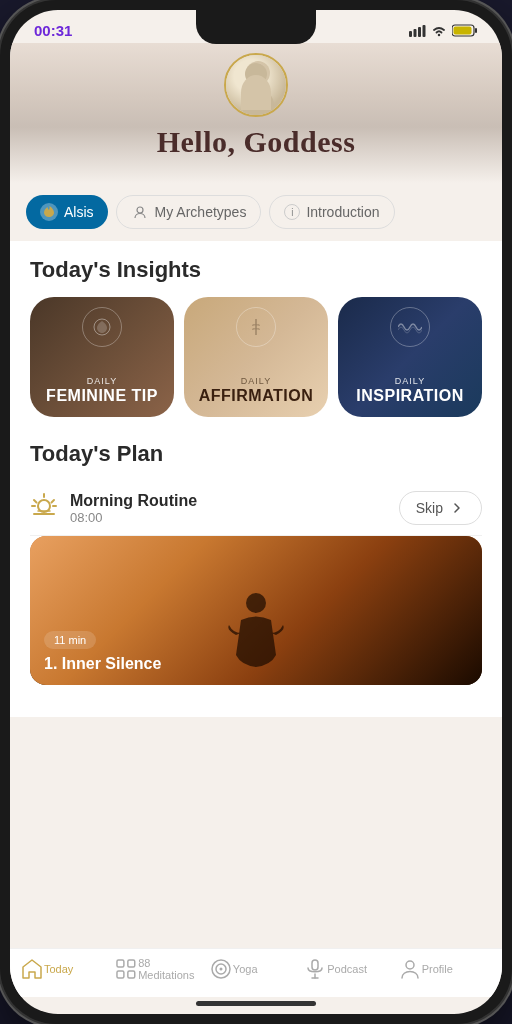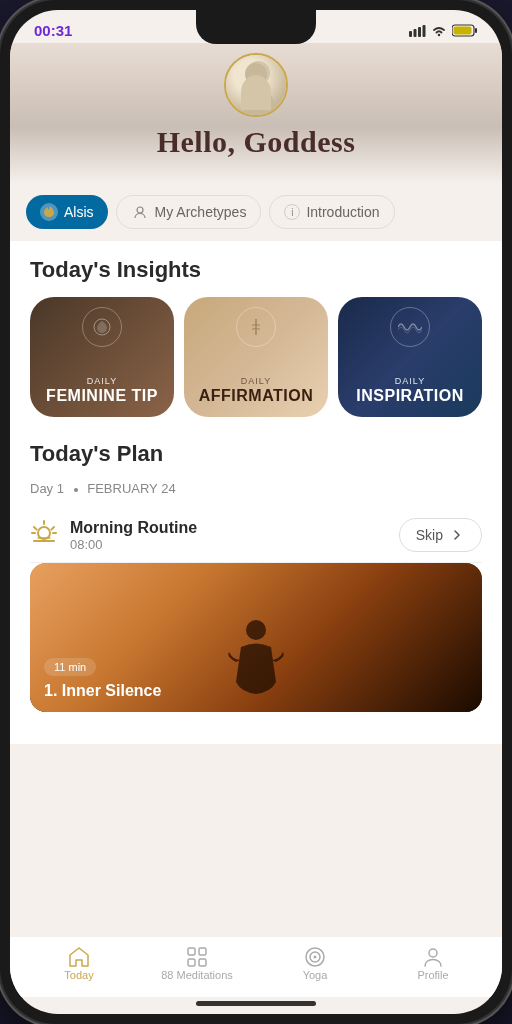--- a/index.html
+++ b/index.html
@@ -328,21 +328,21 @@
       background: white;
       display: flex;
       justify-content: space-around;
       align-items: center;
       padding: 8px 10px 16px;
       border-top: 1px solid #f0f0f0;
       flex-shrink: 0;
     }
     .nav-item {
       display: flex;
-      flex-direction: column;
+      flex-direction: row;
       align-items: center;
       cursor: pointer;
       flex: 1;
     }
     .nav-label {
       font-size: 11px;
       color: #aaa;
     }
     .nav-label-active {
       color: #c9a84c;
@@ -488,25 +488,20 @@
                 <div class="insight-card-label">
                   <span class="insight-card-small">DAILY</span>
                   <span class="insight-card-main">INSPIRATION</span>
                 </div>
               </div>
             </div>
           </div>
 
           <div class="plan-section">
             <h2 class="section-title">Today's Plan</h2>
-            <p class="plan-subtitle">
-              <span>Day 1</span>
-              <span class="plan-dot"></span>
-              <span>FEBRUARY 24</span>
-            </p>
 
             <div class="routine-row">
               <div class="routine-left">
                 <div class="routine-icon">
                   <svg width="28" height="24" viewBox="0 0 28 24">
                     <circle cx="14" cy="14" r="6" fill="none" stroke="#c9a84c" stroke-width="2"></circle>
                     <line x1="14" y1="2" x2="14" y2="5" stroke="#c9a84c" stroke-width="2" stroke-linecap="round"></line>
                     <line x1="4" y1="8" x2="6.5" y2="10.5" stroke="#c9a84c" stroke-width="2" stroke-linecap="round"></line>
                     <line x1="24" y1="8" x2="21.5" y2="10.5" stroke="#c9a84c" stroke-width="2" stroke-linecap="round"></line>
                     <line x1="2" y1="14" x2="5" y2="14" stroke="#c9a84c" stroke-width="2" stroke-linecap="round"></line>
@@ -565,20 +560,29 @@
         <div class="nav-item">
           <svg width="24" height="24" viewBox="0 0 24 24">
             <circle cx="12" cy="12" r="9" stroke="#aaa" stroke-width="1.5" fill="none"></circle>
             <circle cx="12" cy="12" r="5" stroke="#aaa" stroke-width="1.5" fill="none"></circle>
             <circle cx="12" cy="12" r="1.5" fill="#aaa"></circle>
           </svg>
           <span class="nav-label">Yoga</span>
         </div>
         <div class="nav-item">
           <svg width="24" height="24" viewBox="0 0 24 24">
+            <rect x="9" y="3" width="6" height="10" rx="3" stroke="#aaa" stroke-width="1.5" fill="none"></rect>
+            <path d="M5 11 C5 16 19 16 19 11" stroke="#aaa" stroke-width="1.5" fill="none" stroke-linecap="round"></path>
+            <line x1="12" y1="17" x2="12" y2="21" stroke="#aaa" stroke-width="1.5" stroke-linecap="round"></line>
+            <line x1="9" y1="21" x2="15" y2="21" stroke="#aaa" stroke-width="1.5" stroke-linecap="round"></line>
+          </svg>
+          <span class="nav-label">Podcast</span>
+        </div>
+        <div class="nav-item">
+          <svg width="24" height="24" viewBox="0 0 24 24">
             <circle cx="12" cy="8" r="4" stroke="#aaa" stroke-width="1.5" fill="none"></circle>
             <path d="M4 21 C4 17 7.5 14.5 12 14.5 C16.5 14.5 20 17 20 21" stroke="#aaa" stroke-width="1.5" fill="none" stroke-linecap="round"></path>
           </svg>
           <span class="nav-label">Profile</span>
         </div>
       </div>
 
       <div class="home-indicator"></div>
     </div>
   </div>

